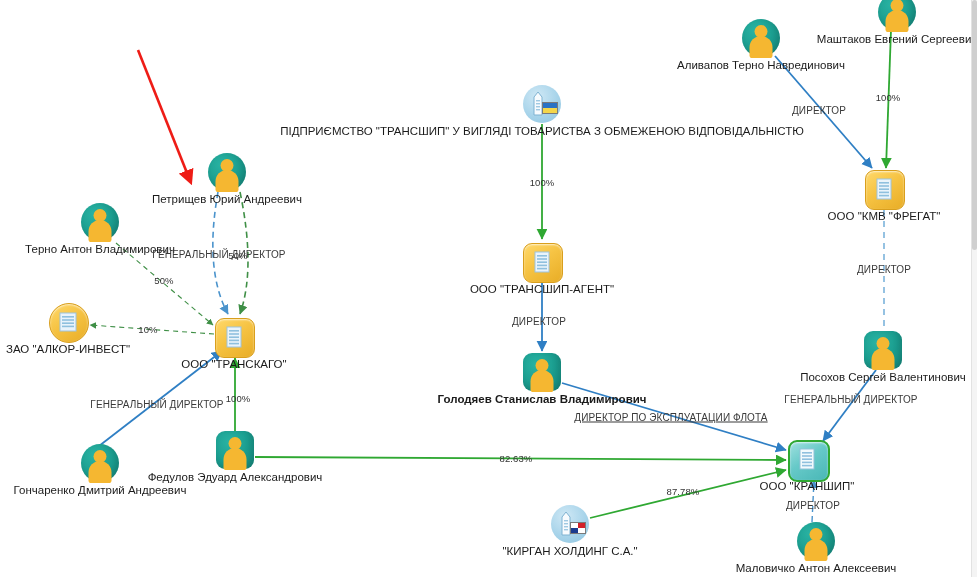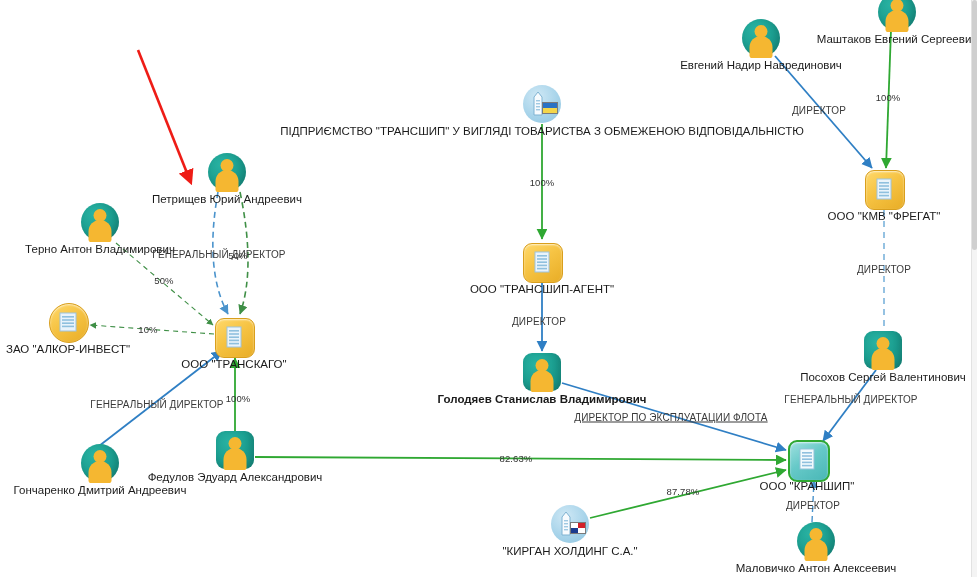--- a/index.html
+++ b/index.html
@@ -361,21 +361,21 @@
 
   <div class="node" style="left:761px;top:38px;">
     <div class="node-icon">
       <div class="ic-person-round">
           <div class="person-glyph">
             <div class="person-head"></div>
             <div class="person-body"></div>
           </div>
         </div>
     </div>
-    <div class="node-label">Евгений Надир Наврединович</div>
+    <div class="node-label">Аливапов Терно Наврединович</div>
   </div>
 
   <div class="node" style="left:897px;top:12px;">
     <div class="node-icon">
       <div class="ic-person-round">
           <div class="person-glyph">
             <div class="person-head"></div>
             <div class="person-body"></div>
           </div>
         </div>

